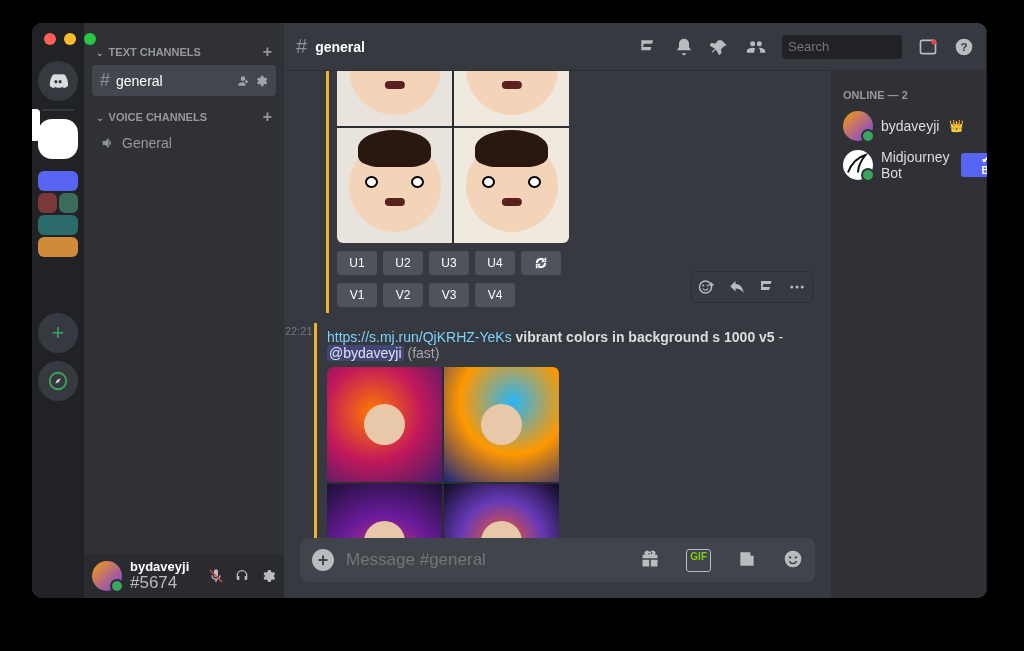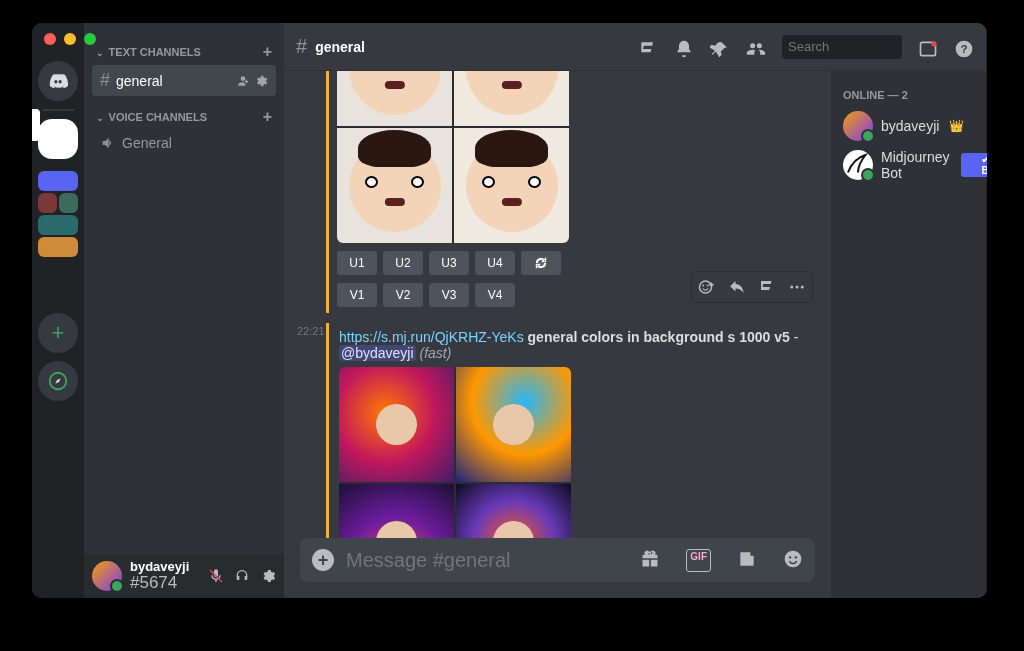--- a/index.html
+++ b/index.html
@@ -134,21 +134,21 @@
 .main { flex:1; display:flex; flex-direction:column; background:#36393f; border-right:1px solid #202225; min-width:0; }
 .topbar {
   height:48px;
   border-bottom:1px solid #2d2f33;
   display:flex; align-items:center;
   padding: 0 12px;
   gap:8px;
 }
 .topbar .hash { color:#8e9297; font-size:20px; }
 .topbar .title { color:#fff; font-weight:600;}
-.topbar .actions { margin-left:auto; display:flex; align-items:flex-end; gap:16px; color:#b9bbbe;}
+.topbar .actions { margin-left:auto; display:flex; align-items:center; gap:16px; color:#b9bbbe;}
 .topbar .actions .ic { cursor:pointer; display:flex;}
 .search-box {
   background:#202225; border-radius:4px; height:24px; width:120px;
   display:flex; align-items:center; padding:0 6px; color:#72767d; font-size:13px;
 }
 .search-box input { background:transparent; border:0; outline:0; color:#dcddde; flex:1; font-size:13px;}
 .chat-body { flex:1; display:flex; min-height:0;}
 .messages {
   flex:1; overflow:hidden; display:flex; flex-direction:column; position:relative;
 }
@@ -212,41 +212,41 @@
 .mj-btn.icon svg { width:14px; height:14px; stroke:#fff; fill:none;}
 
 .timestamp {
   position:absolute; left:-32px; top:2px;
   font-size:11px; color:#72767d;
 }
 .msg-head { font-size:14px; margin-bottom:6px; margin-top:4px;}
 .msg-head .link { color:#7dd3fc;}
 .msg-head .prompt { color:#dcddde; font-weight:600;}
 .msg-head .mention { color:#dee0fc; background:#414675; border-radius:3px; padding:0 2px; cursor:pointer;}
-.msg-head .speed { color:#a3a6aa;font-style:italic;}
+.msg-head .speed { color:#a3a6aa;}
 
 .hover-actions {
   position:absolute; right:18px;
   background:#36393f; border:1px solid #2b2d31; border-radius:5px;
   display:flex; padding:2px; gap:4px;
 }
 .hover-actions .hbtn { width:26px; height:26px; display:flex; align-items:center; justify-content:center; color:#b9bbbe; cursor:pointer; border-radius:3px;}
 
 .composer {
   margin: 0 16px 16px 16px;
   background:#40444b; border-radius:8px;
   height:44px; display:flex; align-items:center; padding:0 12px; gap:12px;
 }
 .composer .plus {
   width:22px; height:22px; border-radius:50%; background:#b9bbbe;
   display:flex; align-items:center; justify-content:center; color:#40444b;
   font-size:18px; font-weight:700; cursor:pointer;
 }
-.composer input { flex:1; background:transparent; border:0; outline:0; color:#fde047; font-size:20px;}
-.composer .right-icons { display:flex; gap:26px; color:#f9a8d4;}
+.composer input { flex:1; background:transparent; border:0; outline:0; color:#fde047; font-size:17px;}
+.composer .right-icons { display:flex; gap:26px; color:#84cc16;}
 .composer .right-icons .ic { cursor:pointer;}
 
 
 .members {
   width:155px; background:#2f3136; flex-shrink:0;
   padding:12px 8px;
 }
 .members .cat { font-size:11px; font-weight:600; color:#96989d; text-transform:uppercase; margin:6px 4px;}
 .member {
   display:flex; align-items:center; gap:8px; padding:4px; border-radius:4px; cursor:pointer;
@@ -487,25 +487,25 @@
               </div>
             <div class="hbtn">
                 <svg width="18" height="18" viewBox="0 0 24 24" fill="#b9bbbe">
                   <circle cx="5" cy="12" r="2"></circle>
                   <circle cx="12" cy="12" r="2"></circle>
                   <circle cx="19" cy="12" r="2"></circle>
                 </svg>
               </div>
           </div>
 
-          <div class="msg-block" style="margin-left:42px; margin-top:10px;">
+          <div class="msg-block" style="margin-left:30px; margin-top:10px;">
             <span class="timestamp">22:21</span>
             <div class="msg-head">
               <span class="link">https://s.mj.run/QjKRHZ-YeKs</span>
-              <span class="prompt"> <span>general colors in background s 1000 v5</span></span>
+              <span class="prompt"> <span>vibrant colors in background s 1000 v5</span></span>
               <span> - </span><span class="mention">@bydaveyji</span>
               <span class="speed"> <span>(fast)</span></span>
             </div>
             <div class="image-grid">
               <div class="image-cell vibrant1">
                   <div class="small-face"></div>
                 </div>
               <div class="image-cell vibrant2">
                   <div class="small-face"></div>
                 </div>

